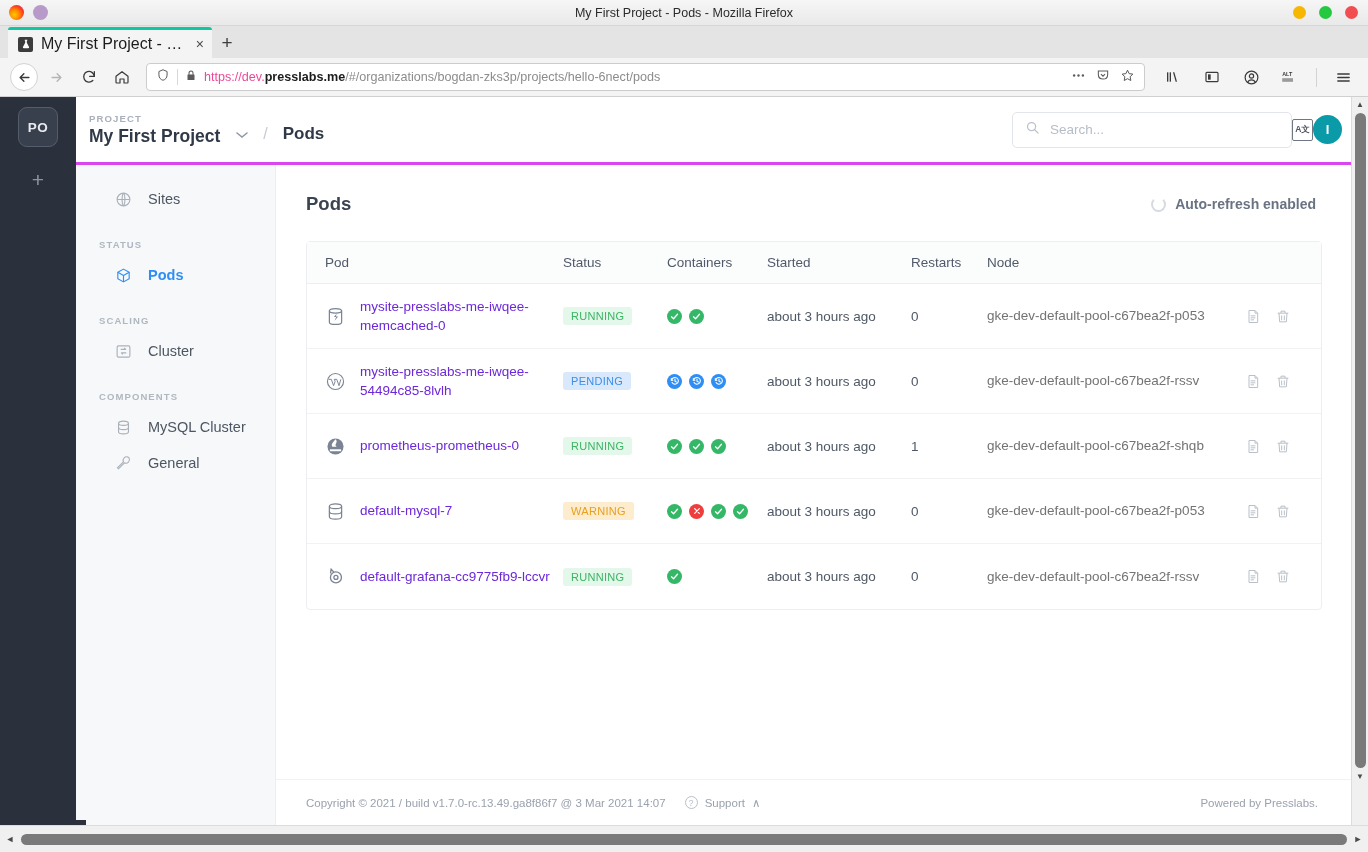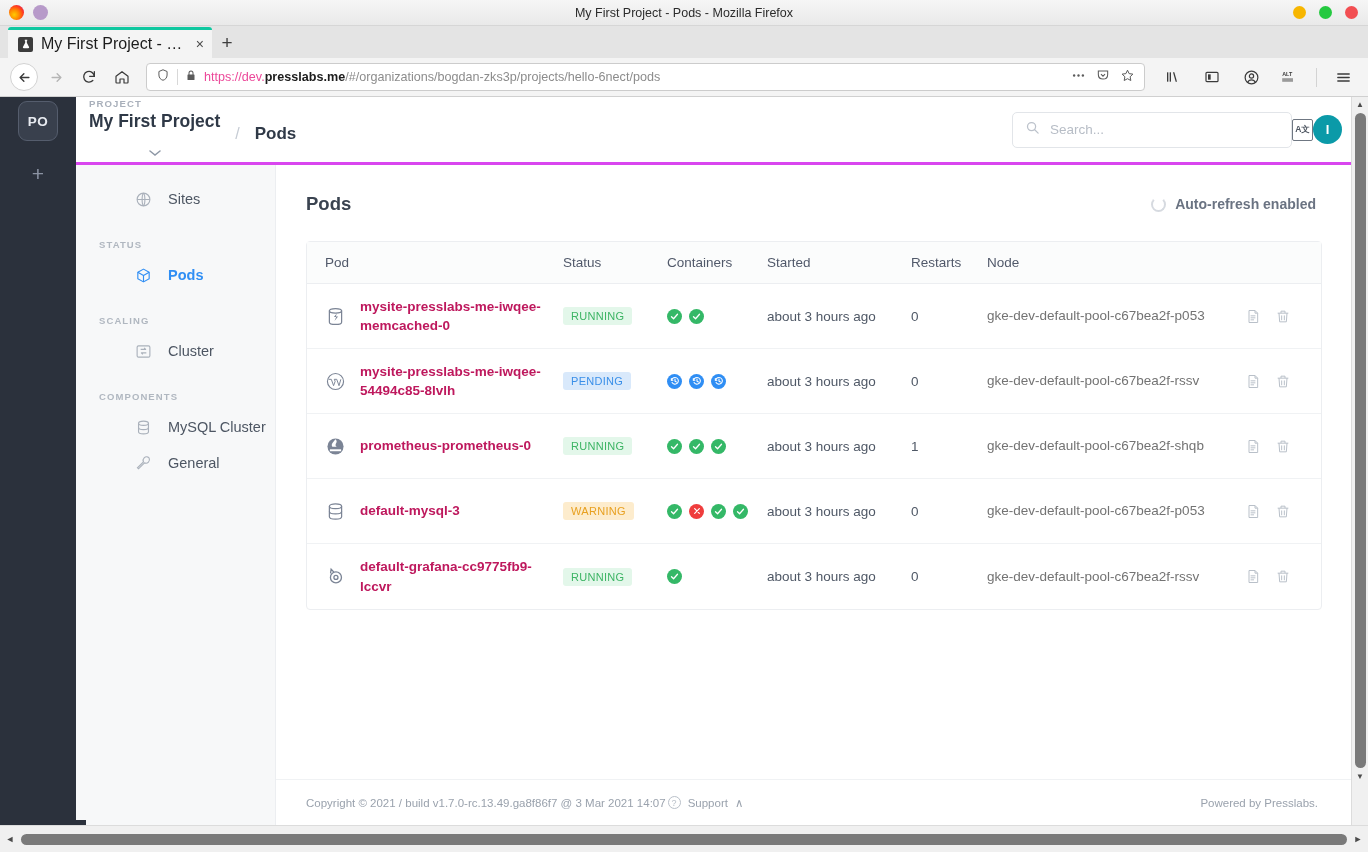--- a/index.html
+++ b/index.html
@@ -86,21 +86,21 @@
   .vsep { width: 1px; height: 19px; background: #d3d3d3; margin: 0 2px; }
 
   
   .app {
     position: absolute; top: 97px; left: 0; right: 0; bottom: 27px;
     display: flex; background: #fff;
   }
 
   .orgbar {
     width: 76px; background: #2b313c; display: flex; flex-direction: column;
-    align-items: center; padding-top: 4px; gap: 16px; flex-shrink: 0;
+    align-items: center; padding-top: 10px; gap: 16px; flex-shrink: 0;
   }
   .org-avatar {
     width: 40px; height: 40px; border-radius: 9px;
     background: #39404d; border: 1px solid #555d6d;
     display: flex; align-items: center; justify-content: center;
     color: #e7eaf0; font-size: 13.5px; font-weight: 700; letter-spacing: .4px;
     cursor: pointer;
   }
   .org-add {
     width: 34px; height: 34px; display: flex; align-items: center; justify-content: center;
@@ -112,21 +112,21 @@
   .topbar {
     height: 68px; background: #fff; border-bottom: 3px solid #d946ef;
     display: flex; align-items: center; padding: 0 26px 0 0; flex-shrink: 0;
   }
   .crumbs { display: flex; align-items: center; gap: 15px; padding-left: 13px; min-width: 0; }
   .proj-block { line-height: 1.15; }
   .proj-kicker {
     font-size: 9.6px; letter-spacing: 1.1px; color: #a9b0bb; font-weight: 700;
     text-transform: uppercase; margin-bottom: 2px;
   }
-  .proj-row { display: flex; align-items: center; gap: 16px; flex-direction: column; }
+  .proj-row { display: flex; align-items: center; gap: 16px; }
   .proj-name { font-size: 17.5px; font-weight: 700; color: #2f3947; cursor: pointer; }
   .chev { color: #8e98a6; font-size: 12px; cursor: pointer; }
   .crumb-slash { color: #c6ccd4; font-size: 16px; margin-top: 9px; }
   .crumb-cur { font-size: 17px; font-weight: 700; color: #2f3947; margin-top: 9px; }
 
   .topbar-right { margin-left: auto; display: flex; align-items: center; }
   .search-box {
     width: 280px; height: 36px; border: 1px solid #e2e5e9; border-radius: 5px;
     display: flex; align-items: center; gap: 10px; padding: 0 12px; background: #fff;
   }
@@ -143,21 +143,21 @@
   }
 
   .body-row { flex: 1; display: flex; min-height: 0; }
 
   .sidenav {
     width: 200px; background: #f7f8f9; border-right: 1px solid #eceef1;
     padding-top: 16px; flex-shrink: 0;
   }
   .nav-item {
     display: flex; align-items: center; gap: 15px; height: 36px; padding-left: 38px;
-    color: #4d5663; font-size: 14.5px; cursor: pointer; margin-left: 20px;
+    color: #4d5663; font-size: 14.5px; cursor: pointer;
   }
   .nav-item.active { color: #2f8ef4; font-weight: 700; }
   .nav-item .ni { width: 19px; height: 19px; display: flex; align-items: center; justify-content: center; color: #aab1bb; }
   .nav-item.active .ni { color: #2f8ef4; }
   .nav-group {
     font-size: 9.5px; letter-spacing: 1.1px; color: #b0b7c0; font-weight: 700;
     text-transform: uppercase; padding: 22px 0 7px 23px;
   }
 
   .content { flex: 1; background: #fff; display: flex; flex-direction: column; min-width: 0; position: relative; }
@@ -191,21 +191,21 @@
   .c-cont { width: 100px; display: flex; align-items: center; gap: 7px; }
   .c-started { width: 144px; }
   .c-restarts { width: 76px; }
   .c-node { flex: 1; padding-right: 8px; }
   .c-act { width: 76px; display: flex; align-items: center; gap: 14px; justify-content: flex-start; }
 
   .tbl-head .c-pod { padding-left: 18px; }
 
   .pod-icon { width: 21px; height: 21px; flex-shrink: 0; color: #7b8495; }
   .pod-name { font-weight: 700; color: #3c4椒5464; }
-  .pod-name { font-weight: 700; color: #be185d; line-height: 1.42; }
+  .pod-name { font-weight: 400; color: #6d28d9; line-height: 1.42; }
   .node-txt { color: #737373; line-height: 1.42; }
 
   .badge {
     display: inline-block; padding: 3px 8px; border-radius: 3px;
     font-size: 11px; font-weight: 400; letter-spacing: .3px;
   }
   .badge.running { background: #e3f7ea; color: #3cb464; }
   .badge.pending { background: #d9e9fb; color: #3a8fe8; }
   .badge.warning { background: #fdeccd; color: #e8a020; }
 
@@ -215,21 +215,21 @@
   .cdot.wait { background: #2f8ef4; }
   .cdot svg { display: block; }
 
   .act-icon { color: #b9c0c9; cursor: pointer; display: flex; }
 
   .footer {
     height: 46px; display: flex; align-items: center;
     padding: 0 50px 0 30px; border-top: 1px solid #f0f2f4;
     font-size: 11.5px; color: #9aa2ad;
   }
-  .foot-left { display: flex; align-items: center; gap: 2px; }
+  .foot-left { display: flex; align-items: center; gap: 19px; }
   .foot-support { display: flex; align-items: center; gap: 7px; cursor: pointer; }
   .qmark {
     width: 13px; height: 13px; border: 1.3px solid #b9c0c9; border-radius: 50%;
     font-size: 9px; display: flex; align-items: center; justify-content: center; color: #b9c0c9;
   }
   .foot-right { margin-left: auto; }
 
   
   .vscroll {
     position: absolute; top: 97px; right: 0; bottom: 27px; width: 17px;
@@ -636,21 +636,21 @@
                       </span>
                     </div>
                   </div>
                   <div class="tbl-row">
                     <div class="c-pod">
                       <span class="pod-icon"><svg viewBox="0 0 24 24" fill="none" stroke="currentColor" stroke-width="1.4">
                           <ellipse cx="12" cy="6" rx="7" ry="2.8"></ellipse>
                           <path d="M5 6v12c0 1.6 3.1 2.8 7 2.8s7-1.2 7-2.8V6"></path>
                           <path d="M5 12c0 1.6 3.1 2.8 7 2.8s7-1.2 7-2.8"></path>
                         </svg></span>
-                      <span class="pod-name">default-mysql-3</span>
+                      <span class="pod-name">default-mysql-7</span>
                     </div>
                     <div class="c-status"><span class="badge warning">WARNING</span></div>
                     <div class="c-cont">
                       <span class="cdot ok">
                         <svg width="9" height="9" viewBox="0 0 24 24" fill="none" stroke="#fff" stroke-width="3.4" stroke-linecap="round" stroke-linejoin="round">
                           <path d="M4 12.5l5.5 5.5L20 6"></path>
                         </svg>
                       </span>
                       <span class="cdot err">
                         <svg width="8" height="8" viewBox="0 0 24 24" fill="none" stroke="#fff" stroke-width="3.6" stroke-linecap="round">

